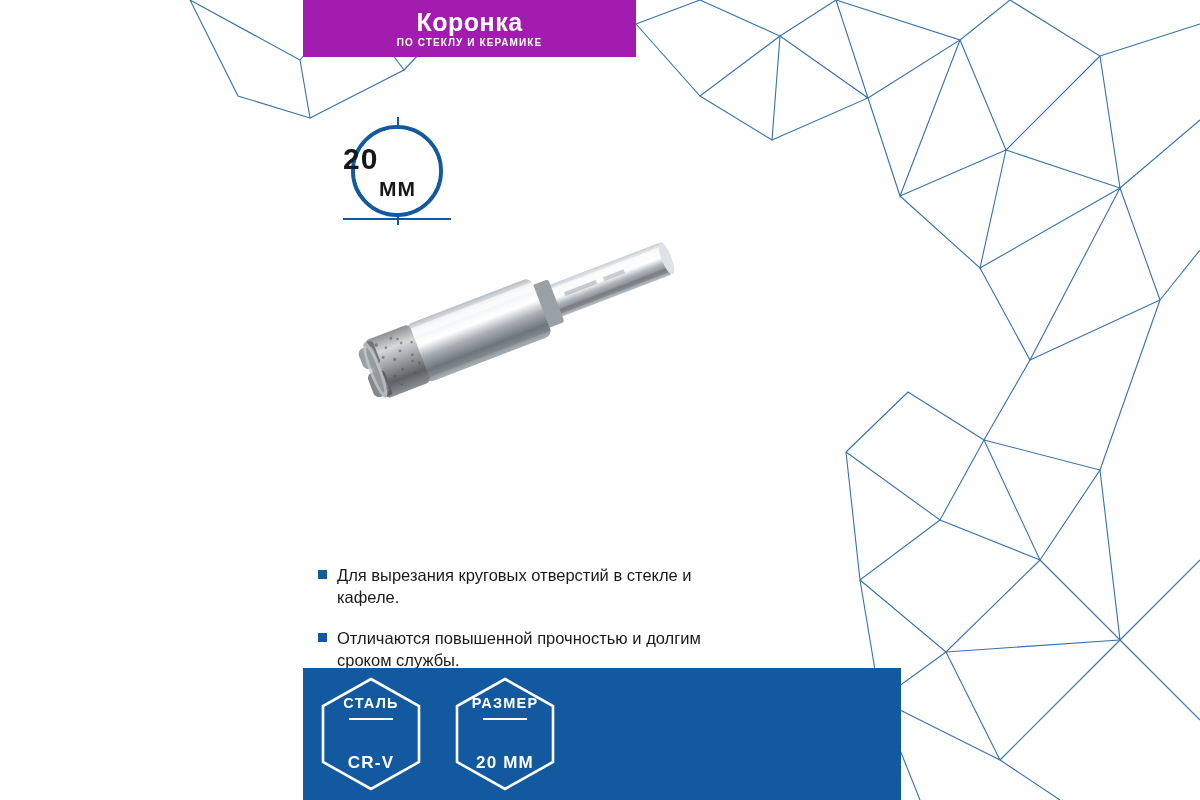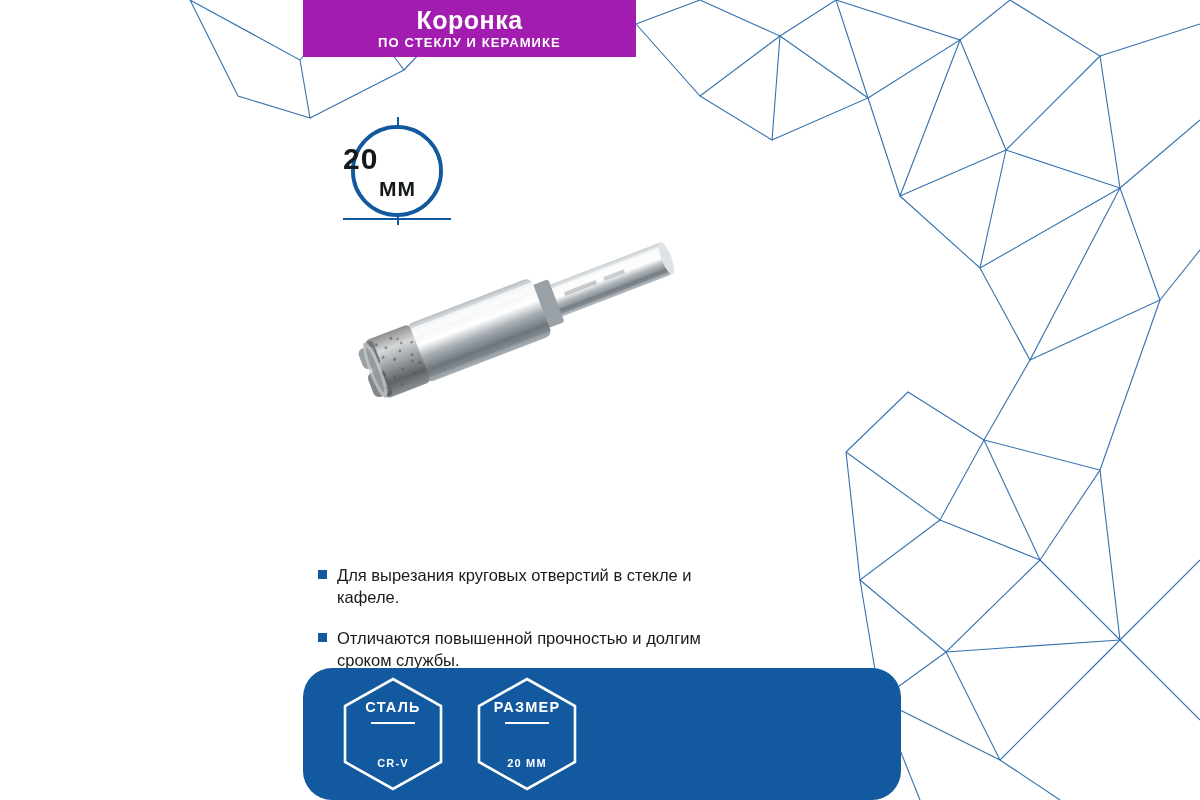--- a/index.html
+++ b/index.html
@@ -46,21 +46,21 @@
     box-sizing: border-box;
     padding-top: 2px;
   }
   .title-banner .t1 {
     font-size: 25px;
     font-weight: bold;
     letter-spacing: 0.5px;
     line-height: 1.02;
   }
   .title-banner .t2 {
-    font-size: 13px;
+    font-size: 10px;
     font-weight: bold;
     letter-spacing: 1.1px;
     line-height: 1.2;
     margin-top: 1px;
   }
 
   
   .size-badge {
     position: absolute;
     left: 343px;
@@ -161,23 +161,22 @@
   
   .spec-bar {
     position: absolute;
     left: 303px;
     top: 668px;
     width: 598px;
     height: 132px;
     background: #1259a0;
     display: flex;
     align-items: center;
-    padding-left: 38px;
+    padding-left: 16px;
     box-sizing: border-box;
-    border-radius: 29px;
   }
   .hex {
     position: relative;
     width: 104px;
     height: 116px;
     margin-right: 30px;
   }
   .hex svg { position: absolute; left: 0; top: 0; }
   .hex .hex-text {
     position: absolute;
@@ -196,21 +195,21 @@
     font-size: 14.5px;
     letter-spacing: 1.2px;
   }
   .hex .hex-div {
     width: 44px;
     height: 2px;
     background: #ffffff;
     margin: 7px 0 6px 0;
   }
   .hex .hex-value {
-    font-size: 11px;
+    font-size: 17px;
     letter-spacing: 1.2px;
     margin-top: 27px;
   }
 </style>
 </head>
 <body>
 
 <div class="canvas">
 
   <svg class="poly-net" viewBox="0 0 1200 800" xmlns="http://www.w3.org/2000/svg">

